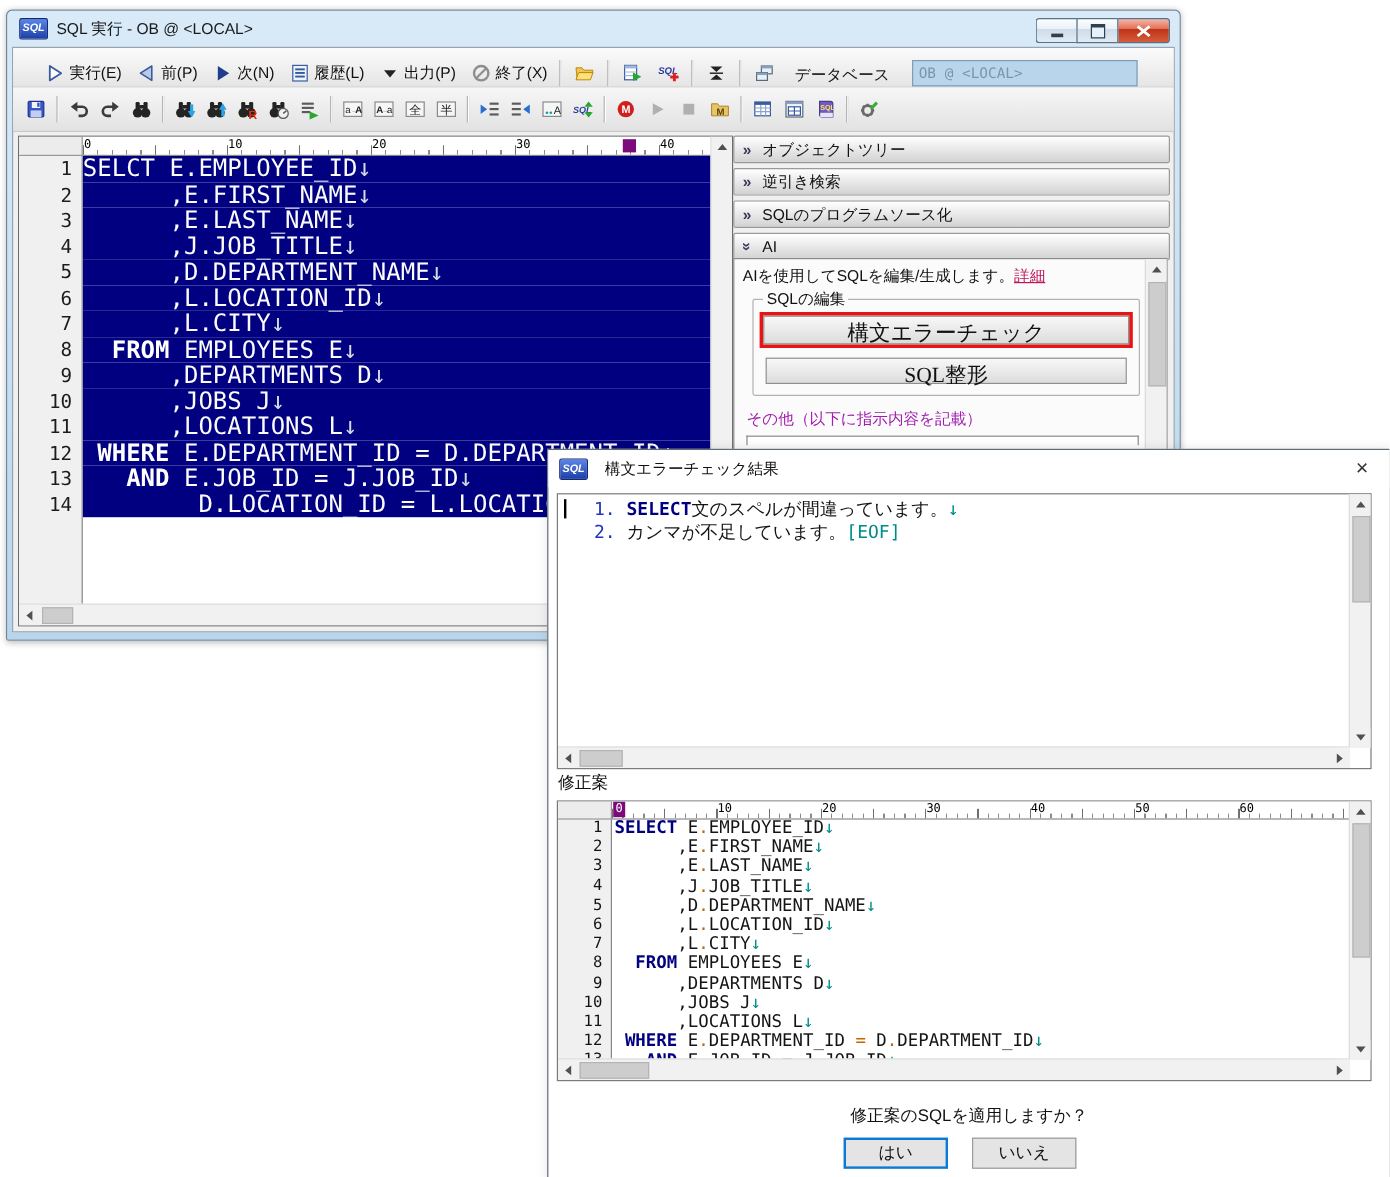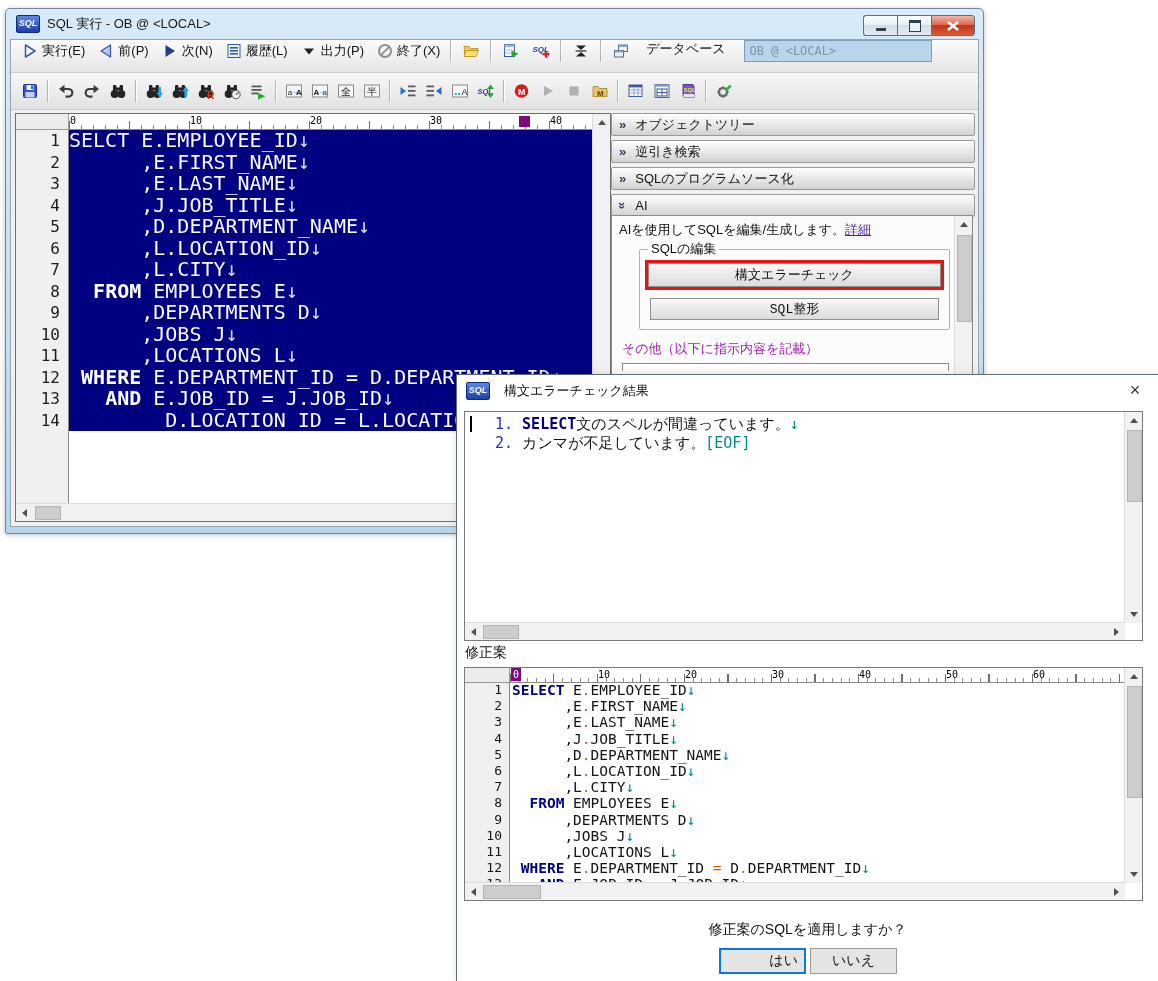--- a/index.html
+++ b/index.html
@@ -22,21 +22,21 @@
   .winbtn.minb{border-radius:3px 0 0 3px;}
   .winbtn.closeb{width:42px;border-right-width:1px;border-radius:0 3px 3px 0;
       background:linear-gradient(#f4b5a8,#e06a50 45%,#c03318 45%,#d55c3a);}
   .glyph-min{width:10px;height:3px;background:#30404f;margin-top:8px;}
   .glyph-max{width:10px;height:8px;border:1px solid #30404f;border-top:3px solid #30404f;background:#e8f0f8;}
 
   .client{position:absolute;left:4px;right:4px;top:30px;bottom:6px;background:#f0f0f0;border:1px solid #98a5b0;}
 
   
   #toolbar1{position:absolute;left:0;right:0;top:0;height:32px;background:linear-gradient(#fbfbfb,#e5e5e5);
-      border-bottom:1px solid #cfcfcf;display:flex;align-items:flex-start;padding-left:4px;}
+      border-bottom:1px solid #cfcfcf;display:flex;align-items:flex-end;padding-left:20px;}
   #toolbar2{position:absolute;left:0;right:0;top:33px;height:36px;background:linear-gradient(#f7f7f7,#e2e2e2);
       border-bottom:1px solid #c8c8c8;display:flex;align-items:center;padding-left:6px;}
   .tbtn{display:flex;align-items:center;gap:3px;padding:2px 5px;margin:0 1px;border-radius:2px;}
   #toolbar2 .tbtn{padding:2px 3px;}
   .tbl-label{font-size:13px;color:#111;white-space:nowrap;}
   .tsep{width:1px;height:22px;background:#b4b4b4;border-right:1px solid #fff;margin:0 4px;flex:none;}
   .tlabel{font-size:13px;color:#111;margin:0 18px 0 10px;white-space:nowrap;}
   .db-combo{width:176px;height:20px;line-height:20px;background:#b9d5ec;border:1px solid #7f9db9;
       color:#7d94aa;font-family:"DejaVu Sans Mono",monospace;font-size:12px;padding:0 5px;
       overflow:hidden;white-space:nowrap;flex:none;}
@@ -80,26 +80,26 @@
 
   
   #right-panel{position:absolute;left:600px;top:73px;width:364px;height:407px;}
   .acc-header{height:21px;margin-bottom:4px;background:linear-gradient(#ffffff,#d2d2d2);
       border:1px solid #9a9a9a;border-radius:2px;display:flex;align-items:center;padding-left:7px;font-size:13px;color:#111;}
   .chev{color:#39395c;font-weight:bold;margin-right:9px;font-size:13px;line-height:13px;}
   .chev.exp{transform:rotate(90deg);}
   #ai-panel{position:absolute;left:0;right:2px;top:102px;bottom:0;background:#fbfbfb;border:1px solid #8a8a8a;}
   .ai-body{position:absolute;left:0;top:0;right:17px;bottom:0;padding:5px 3px 0 7px;}
   .ai-intro{font-size:13px;color:#111;white-space:nowrap;}
-  .ai-link{color:#4c1d95;text-decoration:underline;cursor:pointer;text-align:center;}
-  fieldset.ai-group{border:1px solid #b2b2b2;border-radius:2px;margin:1px 2px 0 20px;padding:2px 5px 9px 5px;min-width:0;}
+  .ai-link{color:#be185d;text-decoration:underline;cursor:pointer;text-align:center;}
+  fieldset.ai-group{border:1px solid #b2b2b2;border-radius:2px;margin:1px 2px 0 8px;padding:2px 5px 9px 5px;min-width:0;}
   .ai-group legend{font-size:13px;color:#111;padding:0 3px;margin-left:3px;}
   .red-wrap{border:3px solid #e81313;}
   .ai-btn{display:block;width:100%;height:24px;background:linear-gradient(#f8f8f8,#dcdcdc);
-      border:1px solid #8e8e8e;font-size:13px;font-family:Liberation Mono, monospace;color:#111;}
+      border:1px solid #8e8e8e;font-size:18px;font-family:Liberation Serif, serif;color:#111;}
   #btn-format{width:calc(100% - 10px);margin:8px 5px 0 5px;height:22px;}
   .ai-other{font-size:13px;color:#a21caf;margin:10px 2px 5px 3px;}
   .ai-ta-top{height:7px;border:1px solid #8a8a8a;border-bottom:none;background:#fff;margin:0 3px;}
   #ai-panel .vsb{right:0;top:0;width:17px;bottom:0;}
 
   
   #dialog{position:absolute;left:456px;top:374px;width:701px;height:606px;background:#fff;
       border:1px solid #5f6a72;z-index:10;box-shadow:4px 4px 12px rgba(0,0,0,.22);}
   .dlg-titlebar{position:absolute;left:0;top:0;right:0;height:31px;display:flex;align-items:center;padding-left:9px;background:#fff;}
   .dlg-title{font-size:13px;color:#111;margin-left:7px;}
@@ -127,21 +127,21 @@
   #prop-code .cline{font:14.5px/16.2px "DejaVu Sans Mono",monospace;white-space:pre;}
   #prop-code .sg-pl{color:#141414;}
   #prop-code .sg-kw{color:#000080;font-weight:bold;}
   #prop-code .sg-op{color:#c86400;}
   #prop-code .sg-nl{color:#008b8b;}
   #prop-editor .vsb{right:0;top:0;width:17px;bottom:17px;}
   #prop-editor .hsb{left:0;right:17px;bottom:0;height:17px;}
 
   #dlg-question{position:absolute;left:0;right:0;top:546px;text-align:center;font-size:14px;color:#111;}
   .dlg-btn{position:absolute;top:573px;width:87px;height:26px;background:#e4e4e4;font-size:14px;font-family:inherit;color:#111;}
-  #btn-yes{left:262px;border:2px solid #0a7ad8;text-align:right;}
+  #btn-yes{left:246px;border:2px solid #0a7ad8;}
   #btn-no{left:353px;border:1px solid #9a9a9a;}
 </style>
 </head>
 <body>
 
 <div id="stage">
 
   <div id="main-window">
     <div class="titlebar">
       <span class="appicon">SQL</span>

